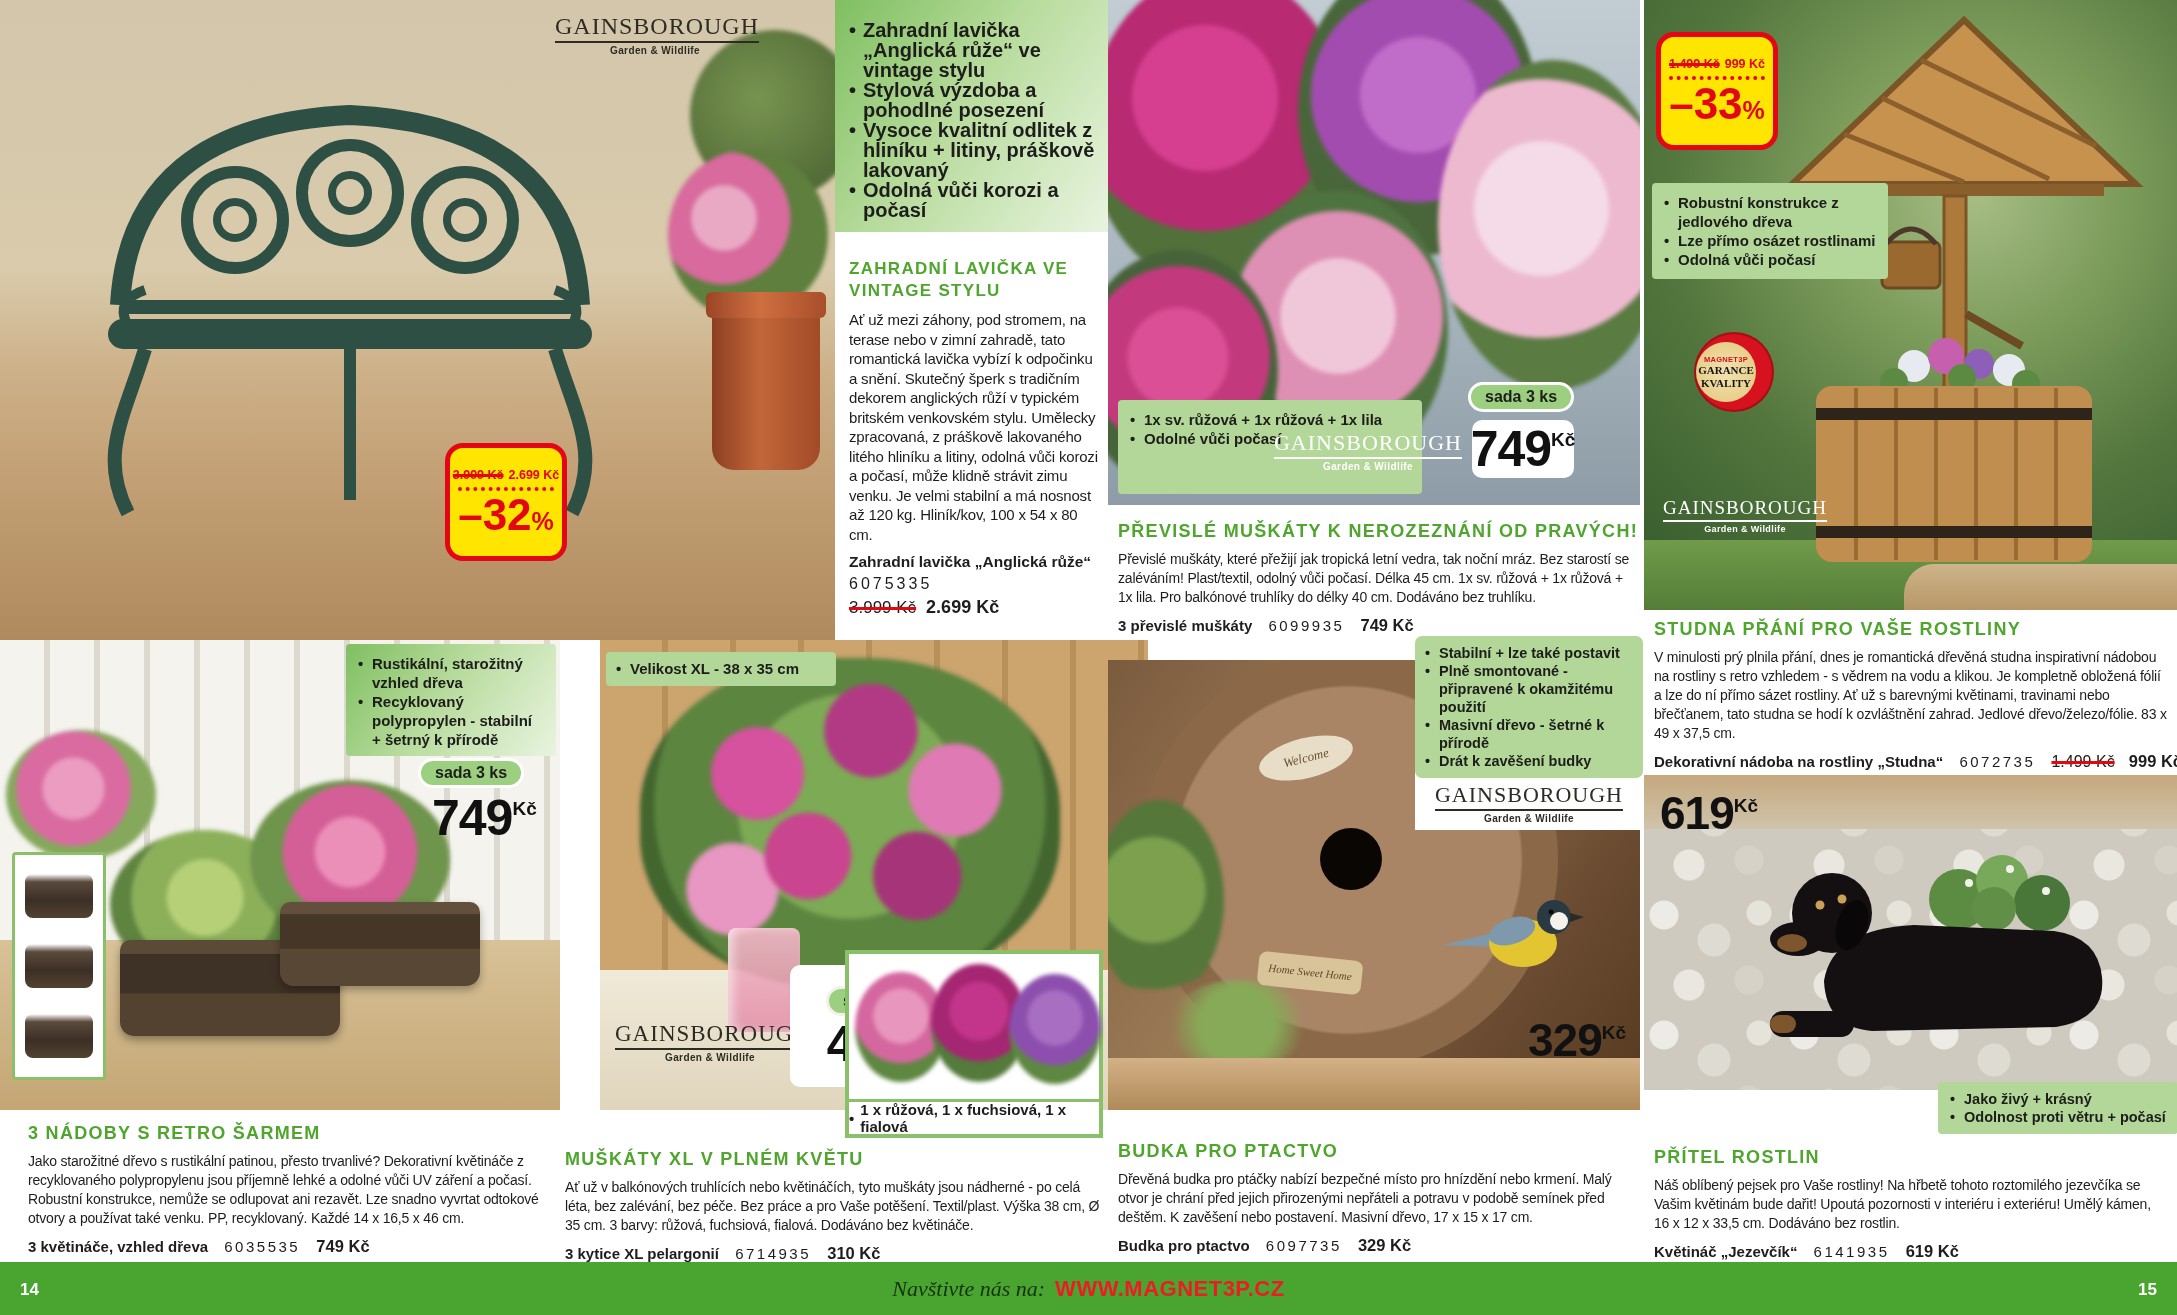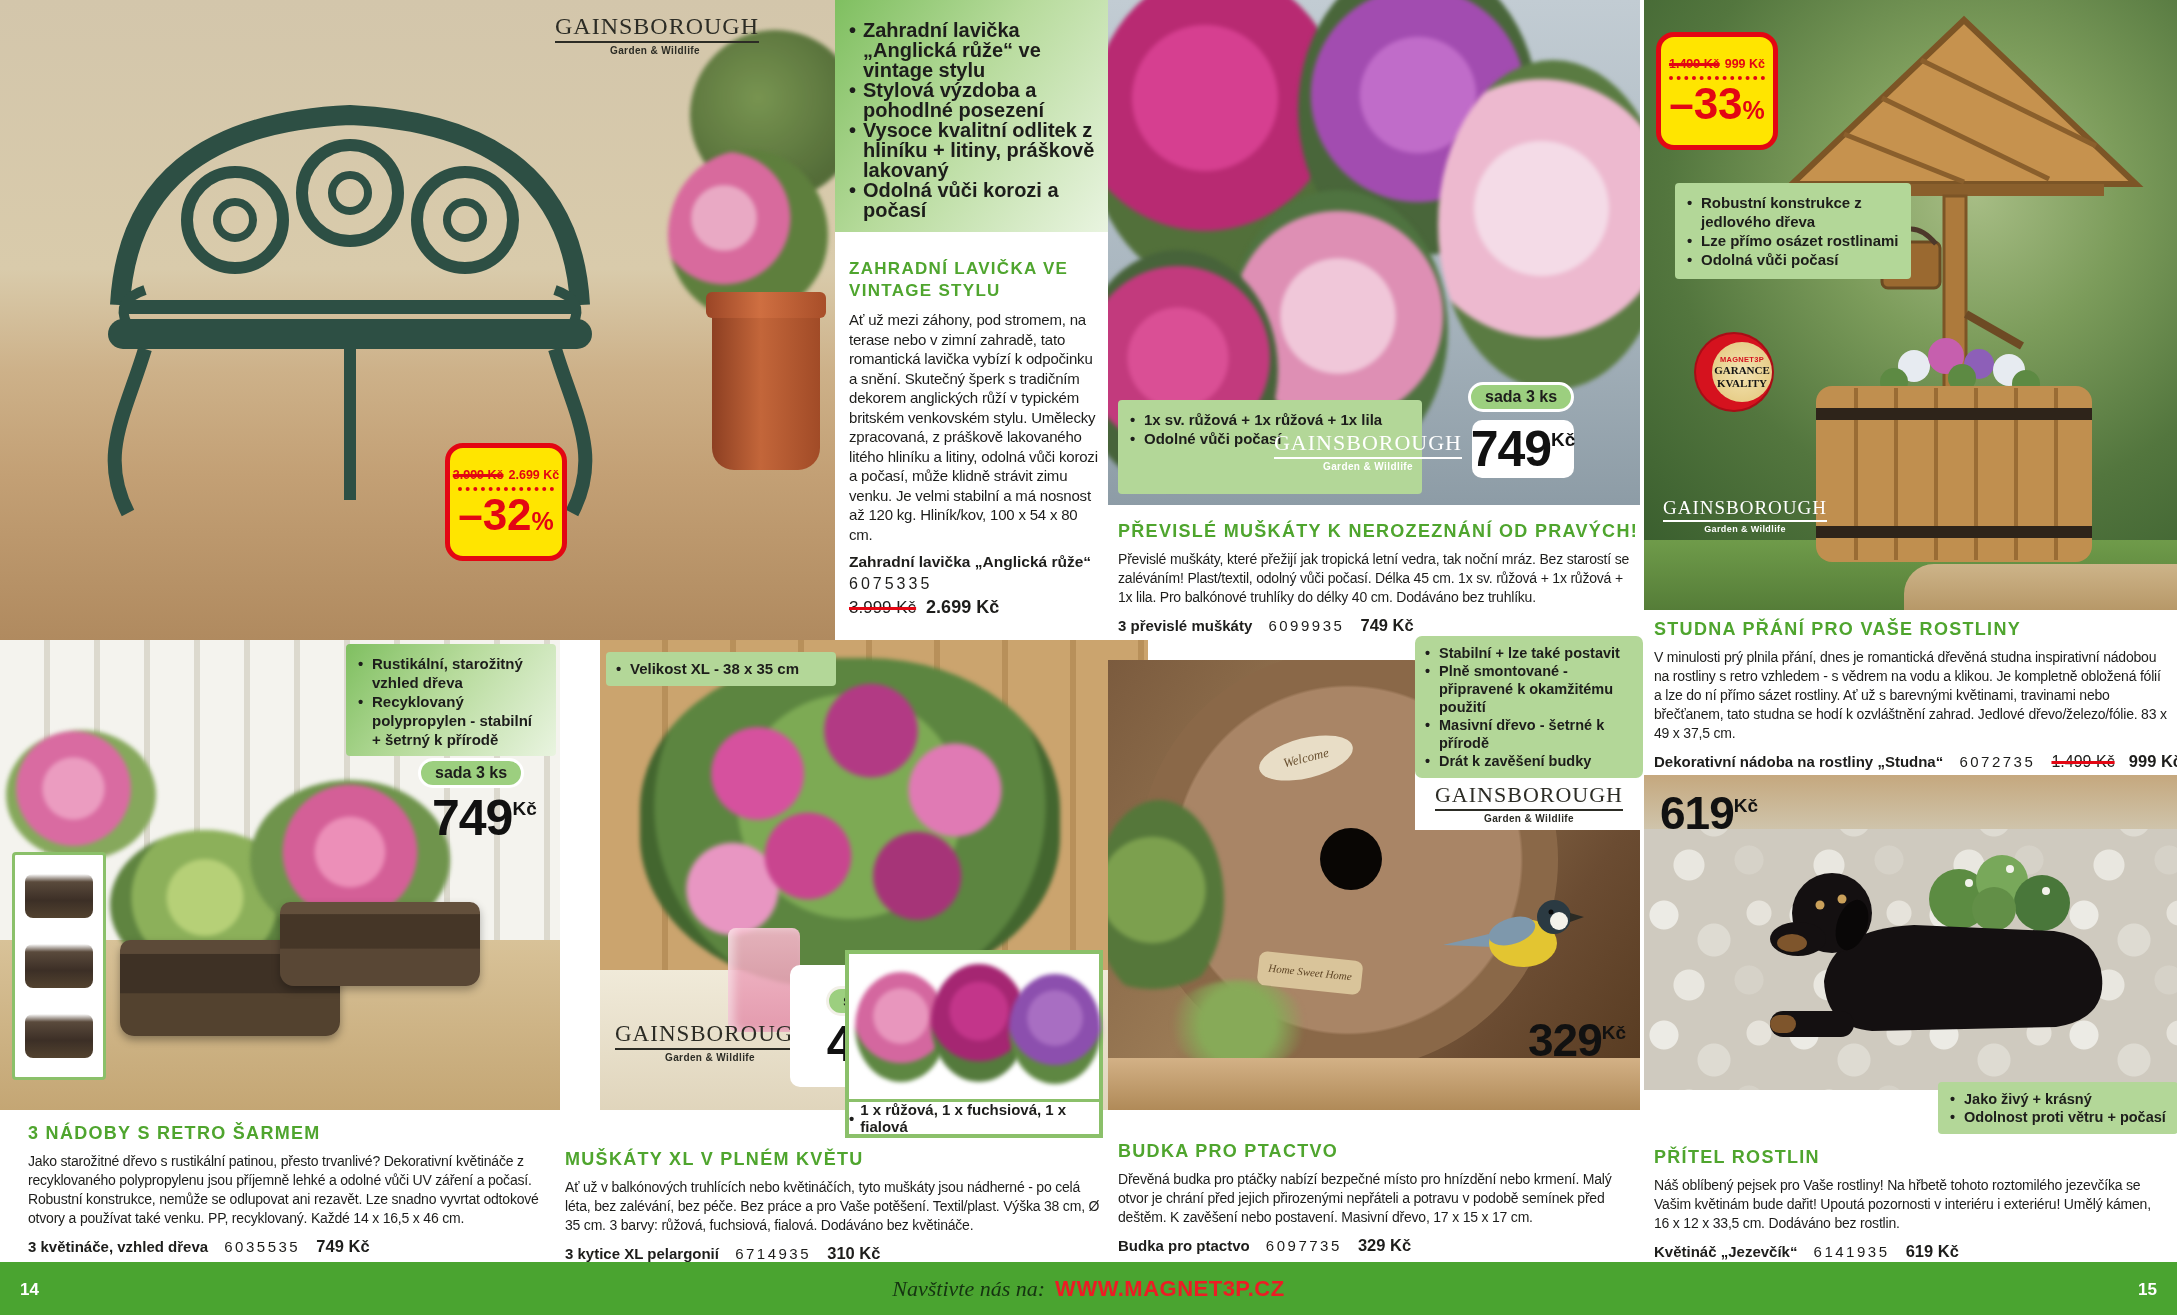--- a/index.html
+++ b/index.html
@@ -42,21 +42,21 @@
 
   
   .gains{text-align:center;line-height:1;}
   .gains .g-name{font-family:"Liberation Serif",serif;letter-spacing:1px;border-bottom:2px solid currentColor;
                  padding-bottom:3px;display:inline-block;}
   .gains .g-sub{font-weight:700;font-size:10px;letter-spacing:0.4px;margin-top:3px;}
   .gains-dark{color:#2c2c25;}
   .gains-white{color:#fff;}
 
   
-  .seal{width:76px;height:76px;border-radius:50%;background:#d5121e;display:flex;align-items:center;justify-content:flex-end;
+  .seal{width:76px;height:76px;border-radius:50%;background:#d5121e;display:flex;align-items:center;justify-content:flex-start;
         box-shadow:0 0 0 2px #a80d16;}
   .seal-in{width:60px;height:60px;border-radius:50%;background:radial-gradient(circle,#f3e3b2 0%,#e4c87e 90%);
         display:flex;flex-direction:column;align-items:center;justify-content:center;text-align:center;}
   .seal-l1{font-size:7.5px;font-weight:800;color:#d5121e;letter-spacing:0.3px;}
   .seal-l2,.seal-l3{font-family:"Liberation Serif",serif;font-size:11px;font-weight:700;color:#151515;line-height:1.15;}
 
   
   #footer{position:absolute;left:0;bottom:0;width:100%;height:53px;background:#4aa430;}
   #footer .pageno{position:absolute;bottom:15px;font-size:17px;font-weight:700;color:#fff;}
   #footer-center{position:absolute;left:50%;top:50%;transform:translate(-50%,-50%);white-space:nowrap;}
@@ -197,21 +197,21 @@
     </svg>
     <div class="abs promo-badge" style="left:12px;top:32px;">
       <div class="promo-prices">
         <span class="old-strike">1.499 Kč</span><span>999 Kč</span>
       </div>
       <div class="promo-sep"></div>
       <div class="promo-pct">
         <span>–33</span><span class="pct">%</span>
       </div>
     </div>
-    <div class="abs greenbox" style="left:8px;top:183px;width:212px;margin-left:23px;">
+    <div class="abs greenbox" style="left:8px;top:183px;width:212px;">
       <ul class="blist">
         <li>Robustní konstrukce z jedlového dřeva</li>
         <li>Lze přímo osázet rostlinami</li>
         <li>Odolná vůči počasí</li>
       </ul>
     </div>
     <div class="abs seal" style="left:52px;top:334px;">
       <div class="seal-in">
         <div class="seal-l1">MAGNET3P</div>
         <div class="seal-l2">GARANCE</div>

